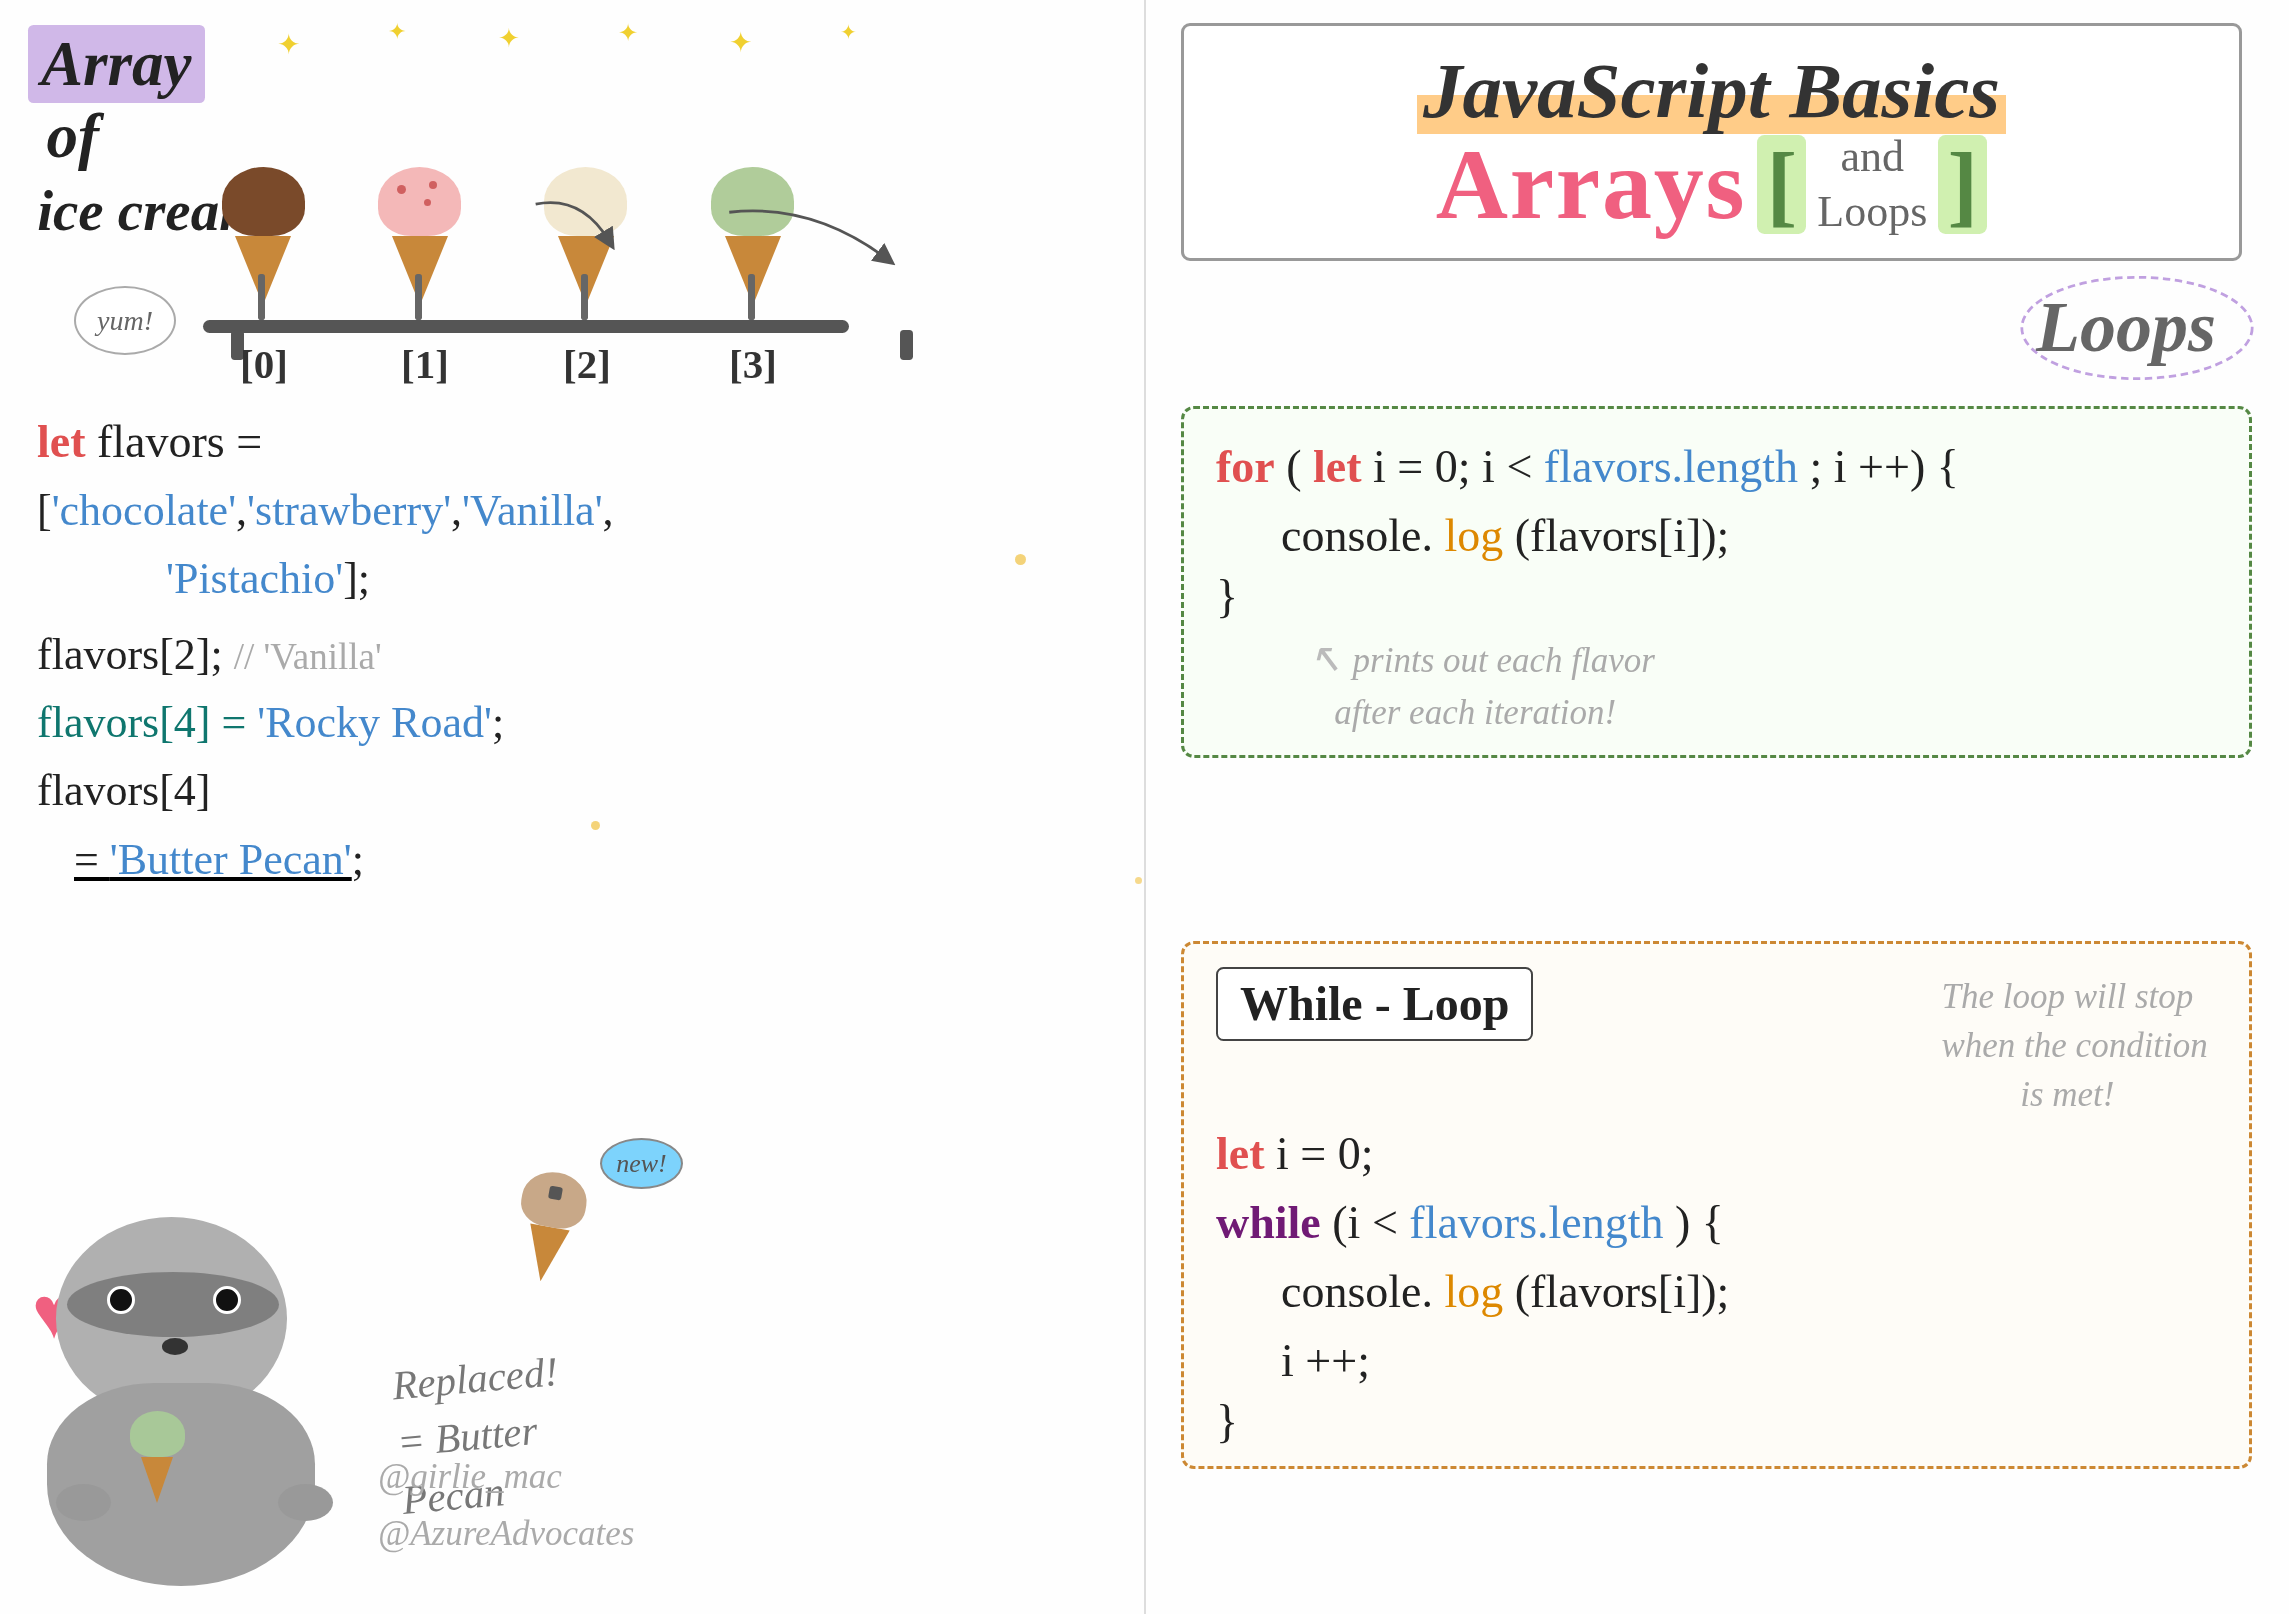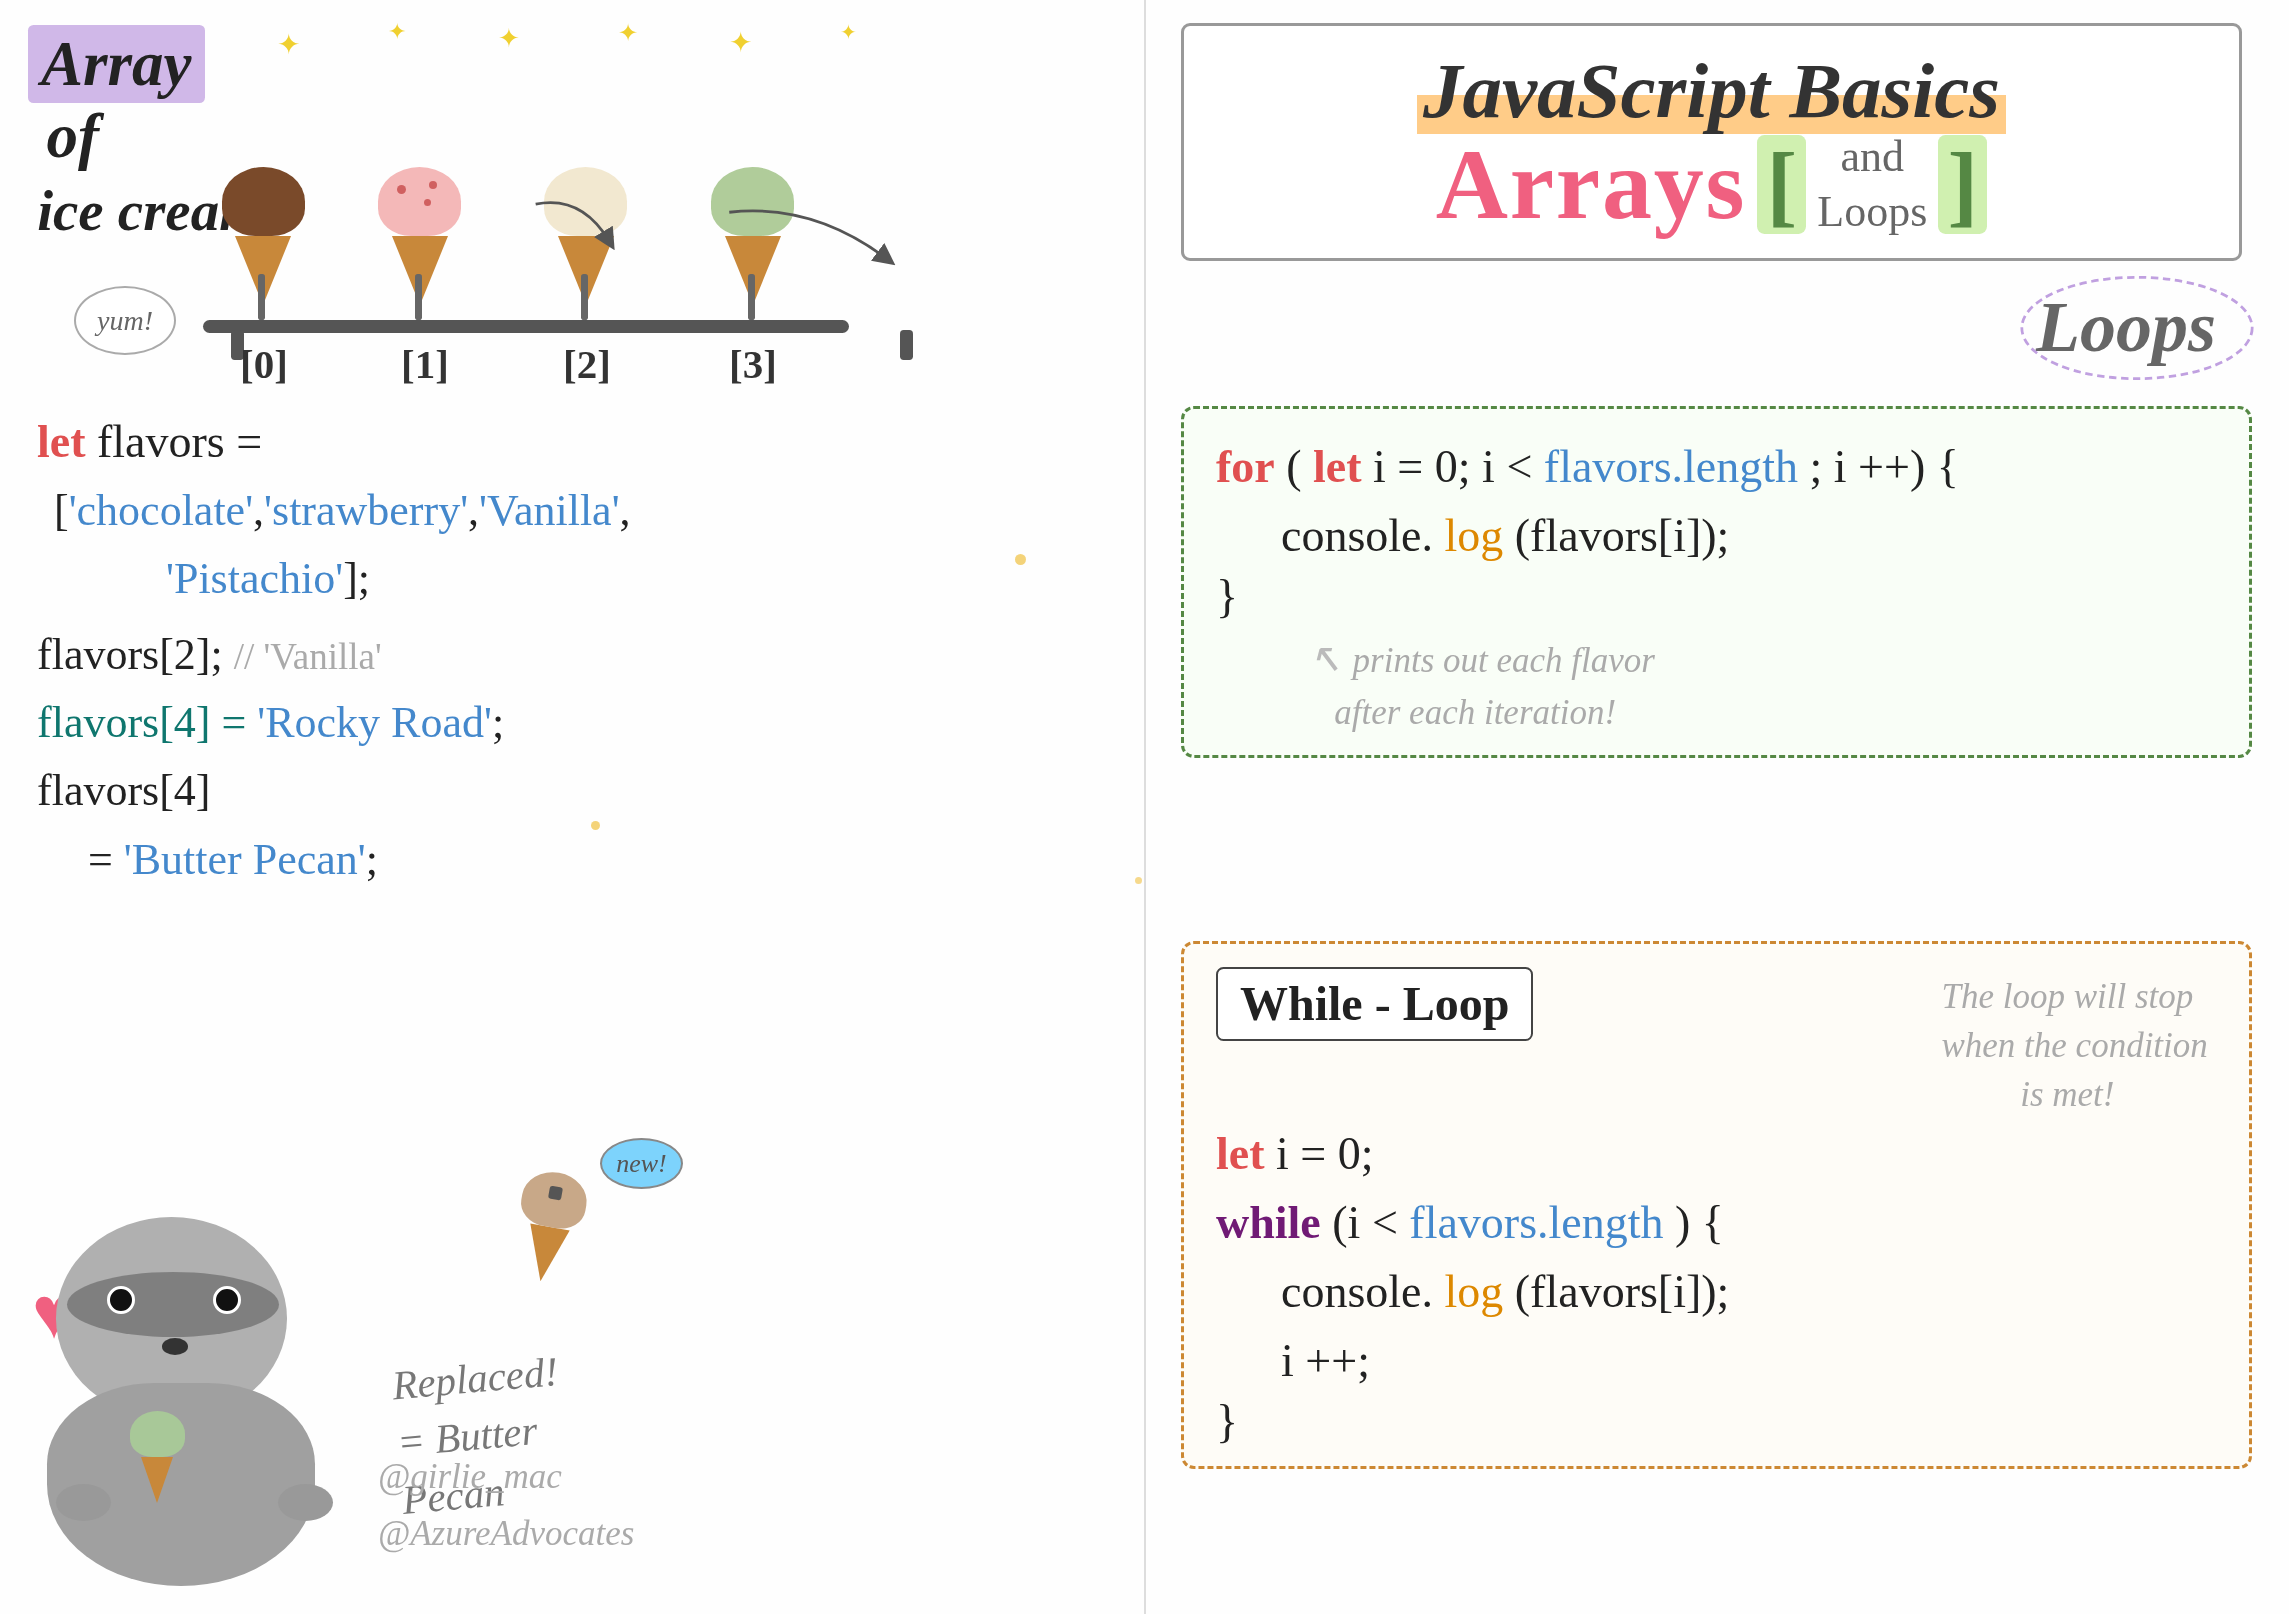--- a/index.html
+++ b/index.html
@@ -105,42 +105,42 @@
     </svg>
   </div>
 
   <div style="position:absolute;left:37px;top:406px;line-height:1.55;font-size:44px;">
 
     <div style="font-size:46px;">
       <span class="kw-let">let</span>
       <span style="color:#222;"> flavors =</span>
     </div>
 
-    <div style="font-size:44px;margin-left:17px;">
+    <div style="font-size:44px;margin-left:0;">
       <span style="color:#222;">[</span><span style="color:#4488cc;">'chocolate'</span><span style="color:#222;">,</span><span style="color:#4488cc;">'strawberry'</span><span style="color:#222;">,</span><span style="color:#4488cc;">'Vanilla'</span><span style="color:#222;">,</span>
     </div>
 
     <div style="font-size:44px;margin-left:129px;">
       <span style="color:#4488cc;">'Pistachio'</span><span style="color:#222;">];</span>
     </div>
 
     <div style="font-size:44px;margin-top:7.4px;">
       <span style="color:#222;">flavors[2];</span>
       <span style="color:#aaa;font-size:37px;"> // 'Vanilla'</span>
     </div>
 
     <div style="font-size:44px;">
       <span style="color:#0f766e;">flavors[4] = </span><span style="color:#4488cc;">'Rocky Road'</span><span style="color:#222;">;</span>
     </div>
 
     <div style="font-size:44px;">
       <span style="color:#222;">flavors[4]</span>
     </div>
 
-    <div style="font-size:44px;margin-left:51px;">
+    <div style="font-size:44px;margin-left:37px;text-decoration:underline;">
       <span style="color:#222;">= </span><span style="color:#4488cc;">'Butter Pecan'</span><span style="color:#222;">;</span>
     </div>
   </div>
 
   <div style="position:absolute;left:32px;bottom:258px;font-size:74px;color:#f06080;">♥</div>
 
   <div style="position:absolute;left:18.5px;bottom:28px;width:351px;height:323px;">
 
     <div style="position:absolute;bottom:249px;left:55px;width:51px;height:65px;background:#888;border-radius:50% 50% 0 0;transform:rotate(-12deg);"></div>
     <div style="position:absolute;bottom:249px;left:212px;width:51px;height:65px;background:#888;border-radius:50% 50% 0 0;transform:rotate(12deg);"></div>

